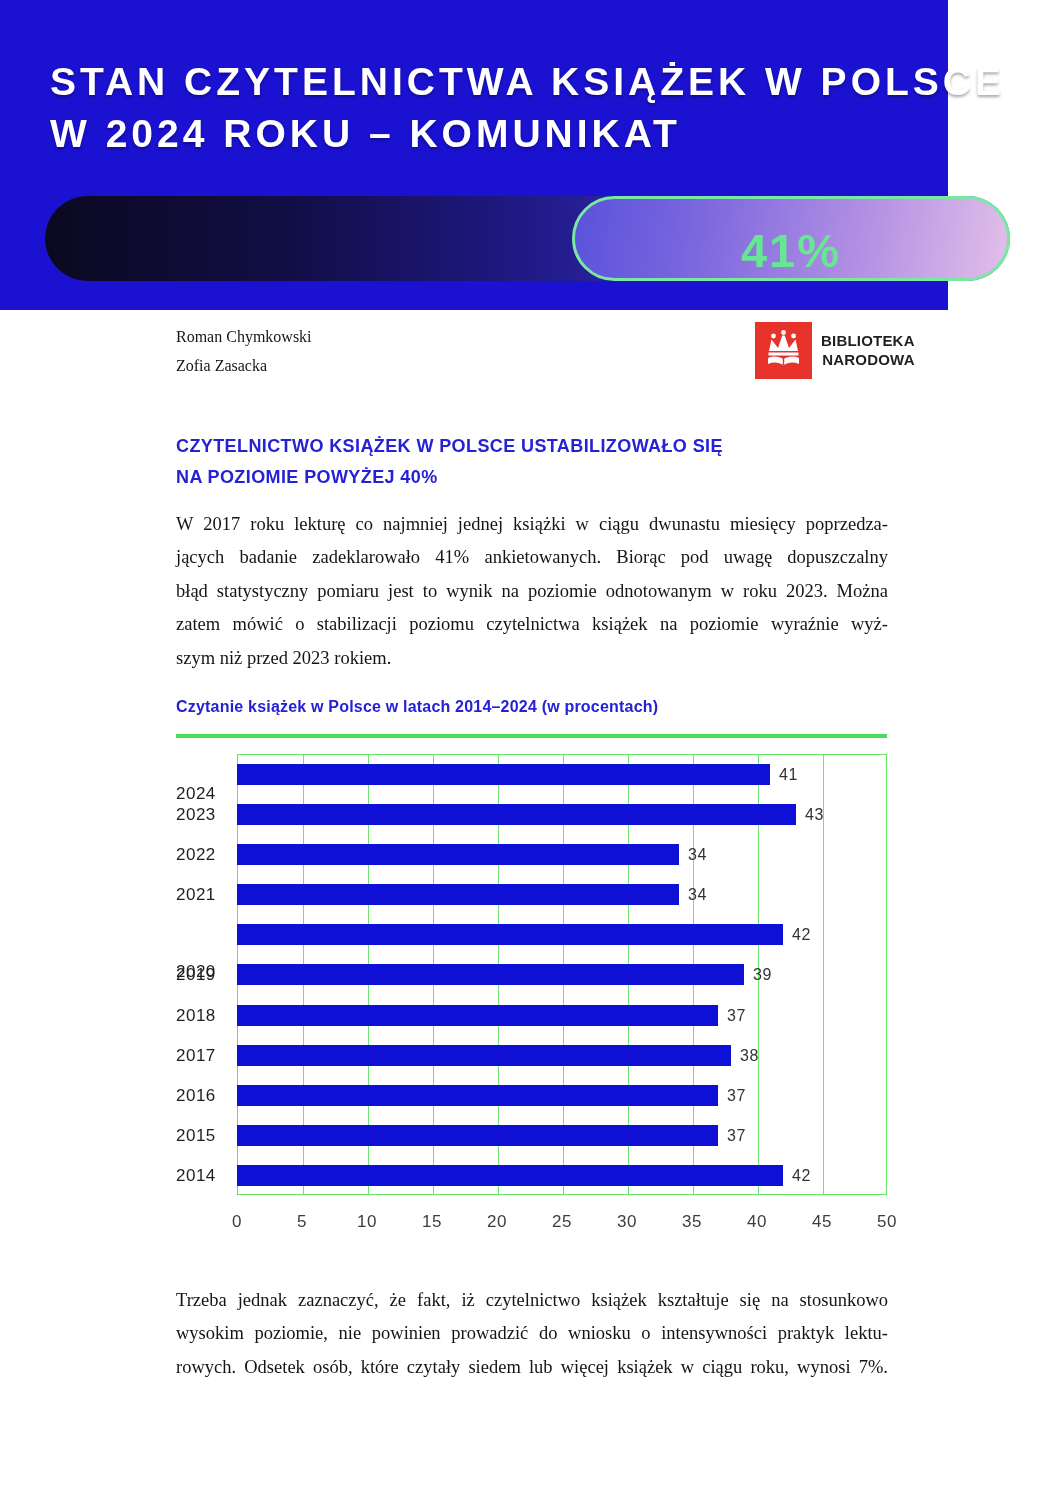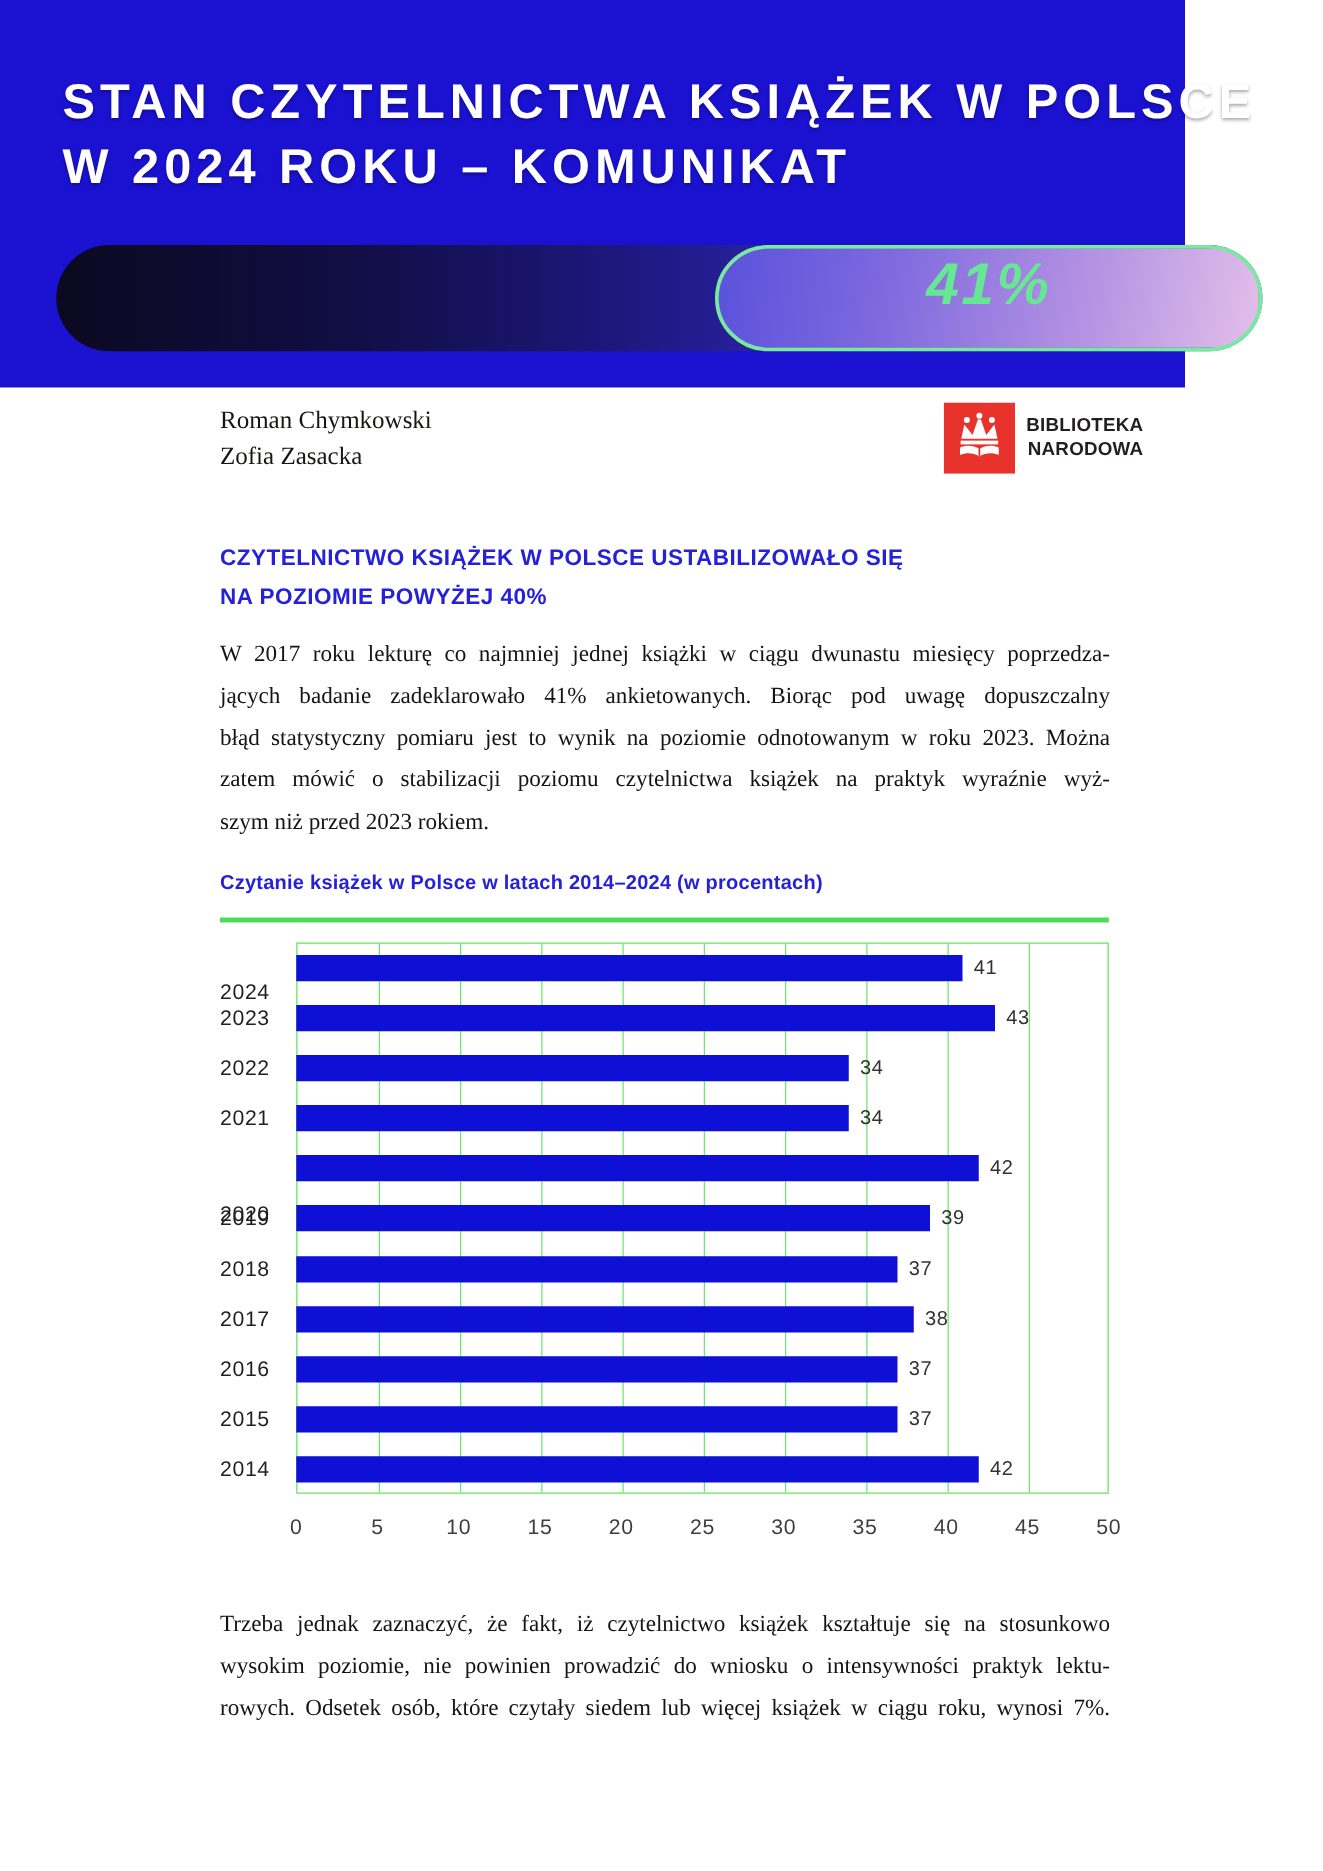--- a/index.html
+++ b/index.html
@@ -24,30 +24,30 @@
 
   .progress {
     position:absolute; left:45px; top:196px; width:965px; height:85px;
     border-radius:43px;
     background:linear-gradient(90deg,#0b0920 0%,#110e45 25%,#1e1880 48%,#3129b8 68%,#4a3cd9 88%,#5f4fe2 100%);
   }
   .pill {
     position:absolute; right:0; top:0; width:438px; height:85px;
     border:3px solid #7be8a1; border-radius:43px;
     background:linear-gradient(100deg,#5a52dc 0%,#7d68de 30%,#b592e3 68%,#e2bfe9 100%);
-    display:flex; align-items:flex-start; justify-content:center;font-style:italic;
+    display:flex; align-items:flex-end; justify-content:center;
   }
   .pill .pct {
     color:#67e793; font-size:47px; font-weight:bold; letter-spacing:2px;
   }
 
   
   .authors {
     position:absolute; left:176px; top:322px;
-    font-family:"Liberation Serif", serif; font-size:20px; line-height:29px;
+    font-family:"Liberation Serif", serif; font-size:16px; line-height:29px;
     color:#161614;
   }
   .org { position:absolute; left:755px; top:322px; display:flex; align-items:center; }
   .org-mark { width:57px; height:57px; display:block; }
   .org-name {
     margin-left:9px; font-weight:bold; font-size:15px; line-height:18.5px;
     color:#221e1f; letter-spacing:0.2px;text-align:right;
   }
   .org-name span { display:block; }
 
@@ -145,21 +145,21 @@
 
   <h2 class="lead">
     <span>CZYTELNICTWO KSIĄŻEK W POLSCE USTABILIZOWAŁO SIĘ</span>
     <span>NA POZIOMIE POWYŻEJ 40%</span>
   </h2>
 
   <div class="para p1">
     <div class="pline">W 2017 roku lekturę co najmniej jednej książki w ciągu dwunastu miesięcy poprzedza-</div>
     <div class="pline">jących badanie zadeklarowało 41% ankietowanych. Biorąc pod uwagę dopuszczalny</div>
     <div class="pline">błąd statystyczny pomiaru jest to wynik na poziomie odnotowanym w roku 2023. Można</div>
-    <div class="pline">zatem mówić o stabilizacji poziomu czytelnictwa książek na praktyk wyraźnie wyż-</div>
+    <div class="pline">zatem mówić o stabilizacji poziomu czytelnictwa książek na poziomie wyraźnie wyż-</div>
     <div class="pline pline-left">szym niż przed 2023 rokiem.</div>
   </div>
 
   <h3 class="chart-title">Czytanie książek w Polsce w latach 2014–2024 (w procentach)</h3>
   <div class="chart-rule"></div>
   <div class="chart" id="chart">
     <div class="plot">
         <div class="grid-line" style="left: 64.5px;"></div>
         <div class="grid-line" style="left: 129.5px;"></div>
         <div class="grid-line" style="left: 194.5px;"></div>

